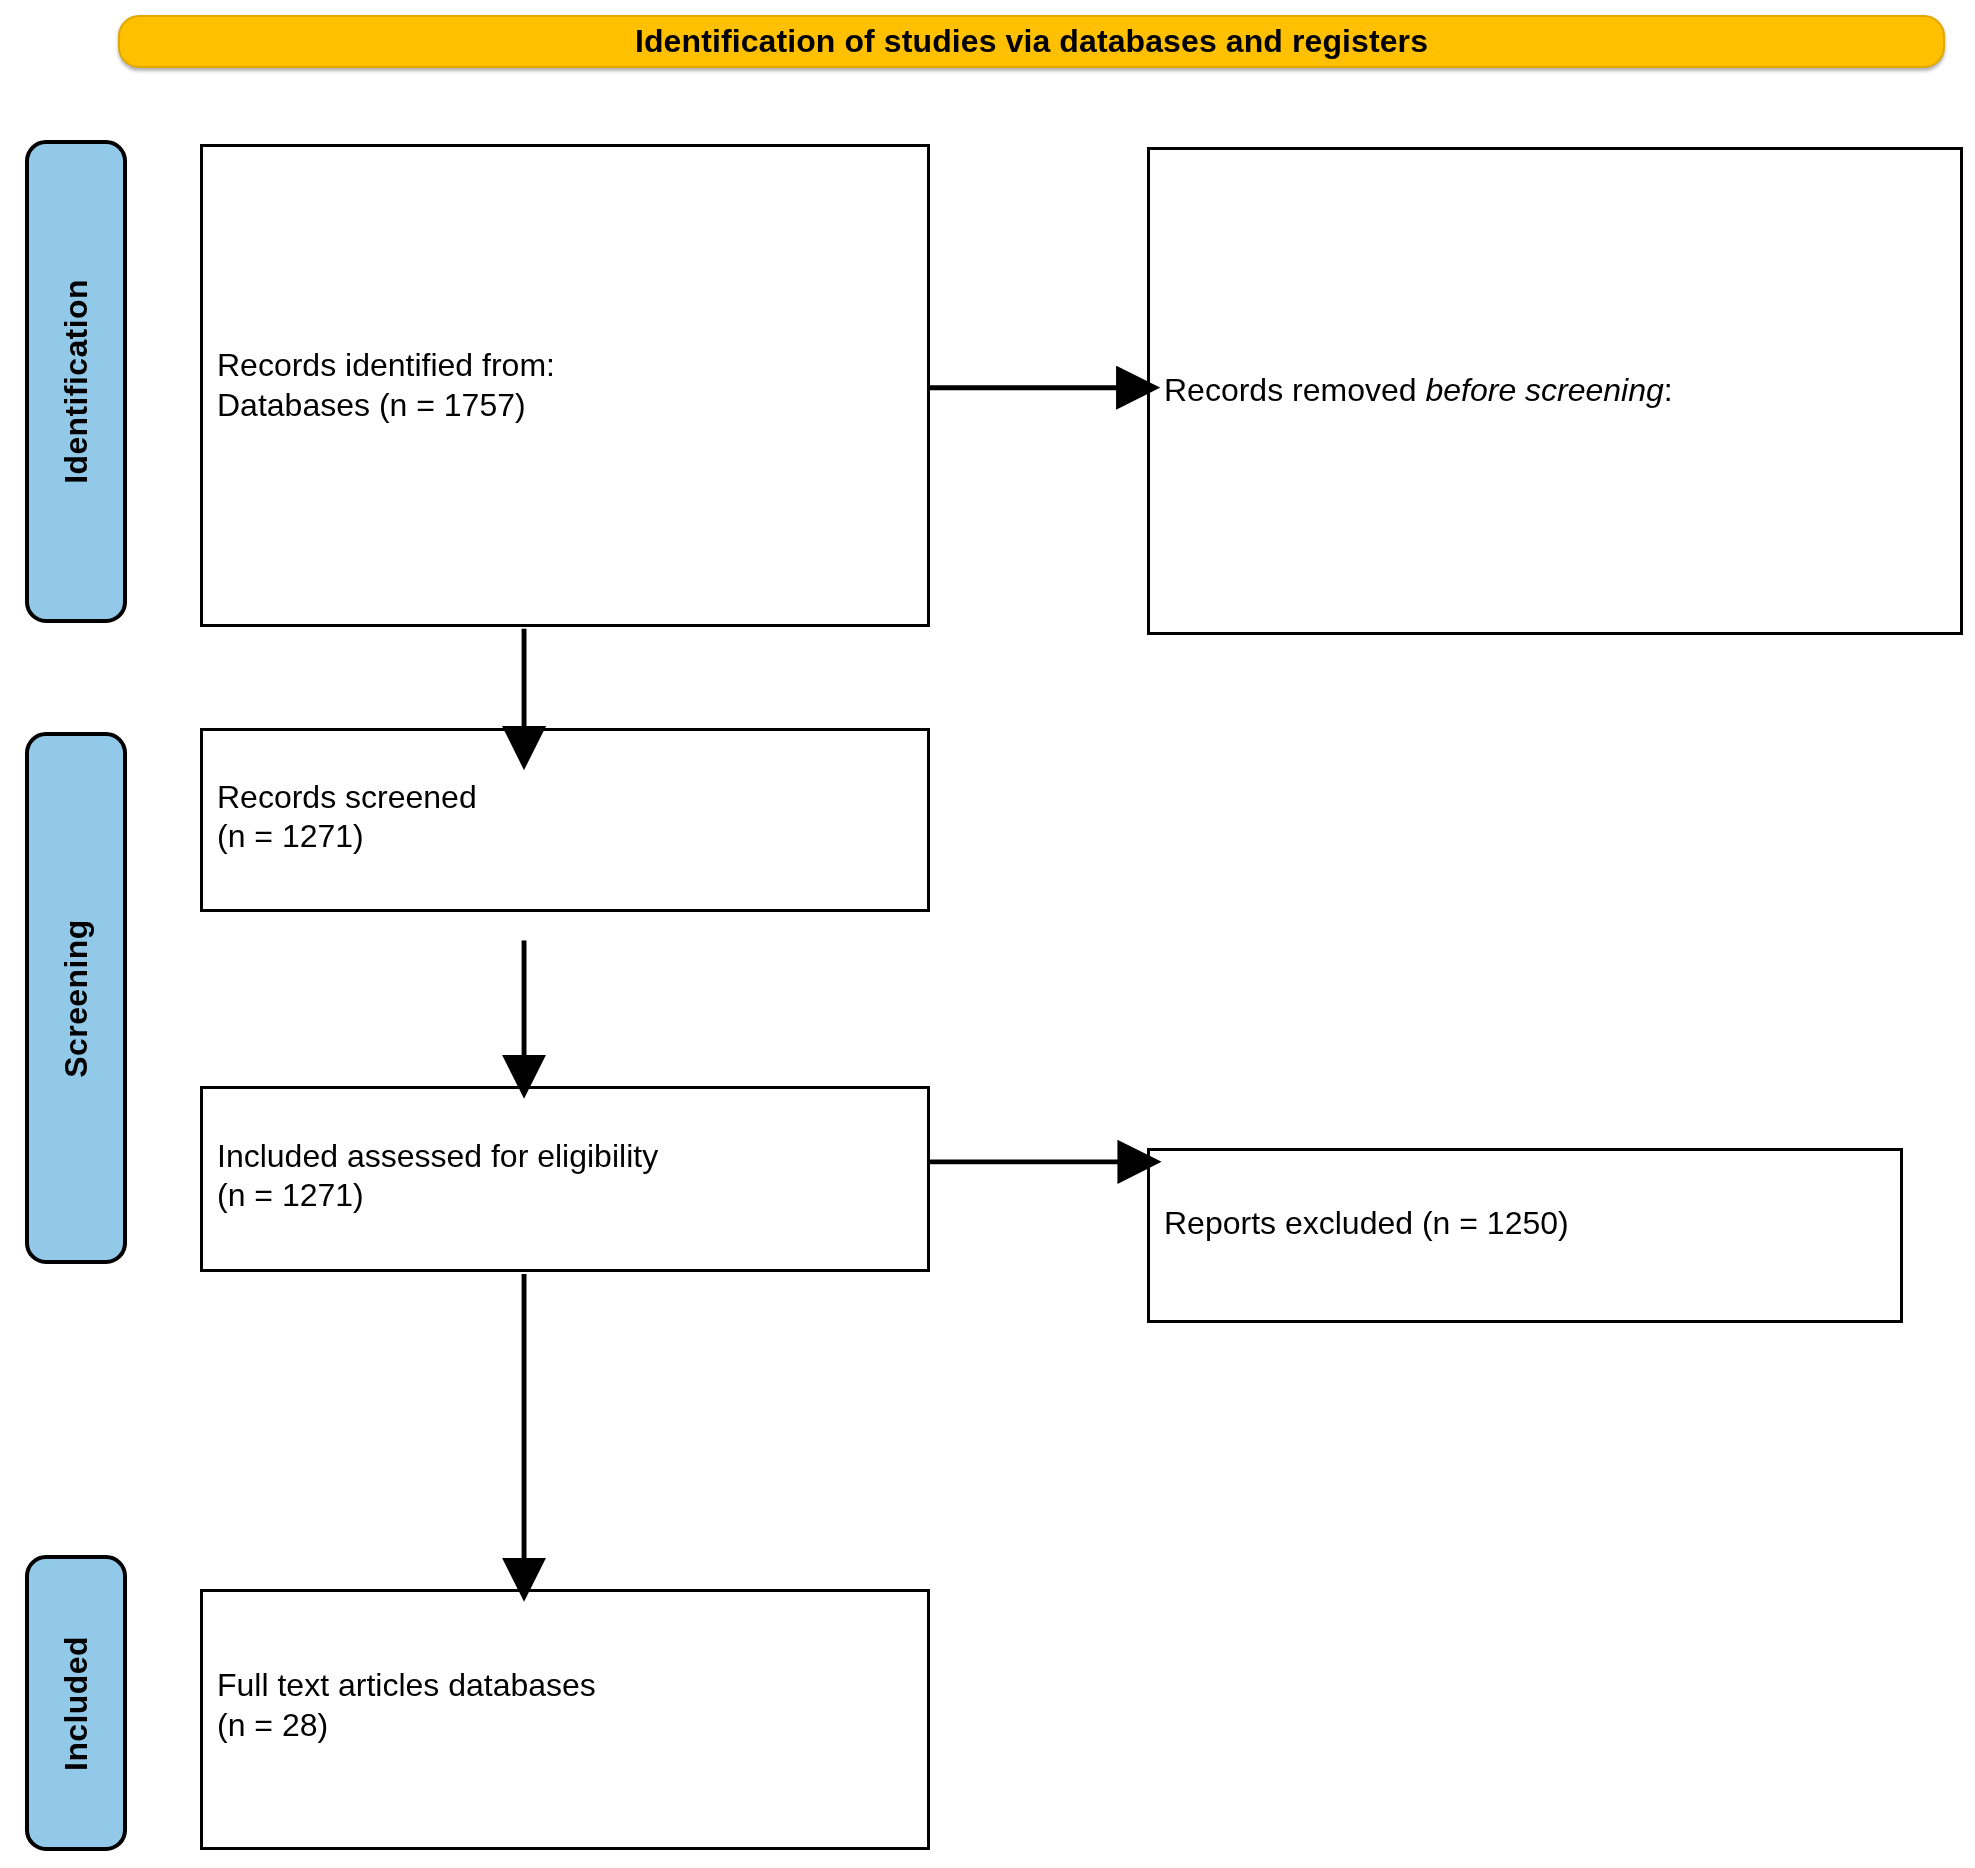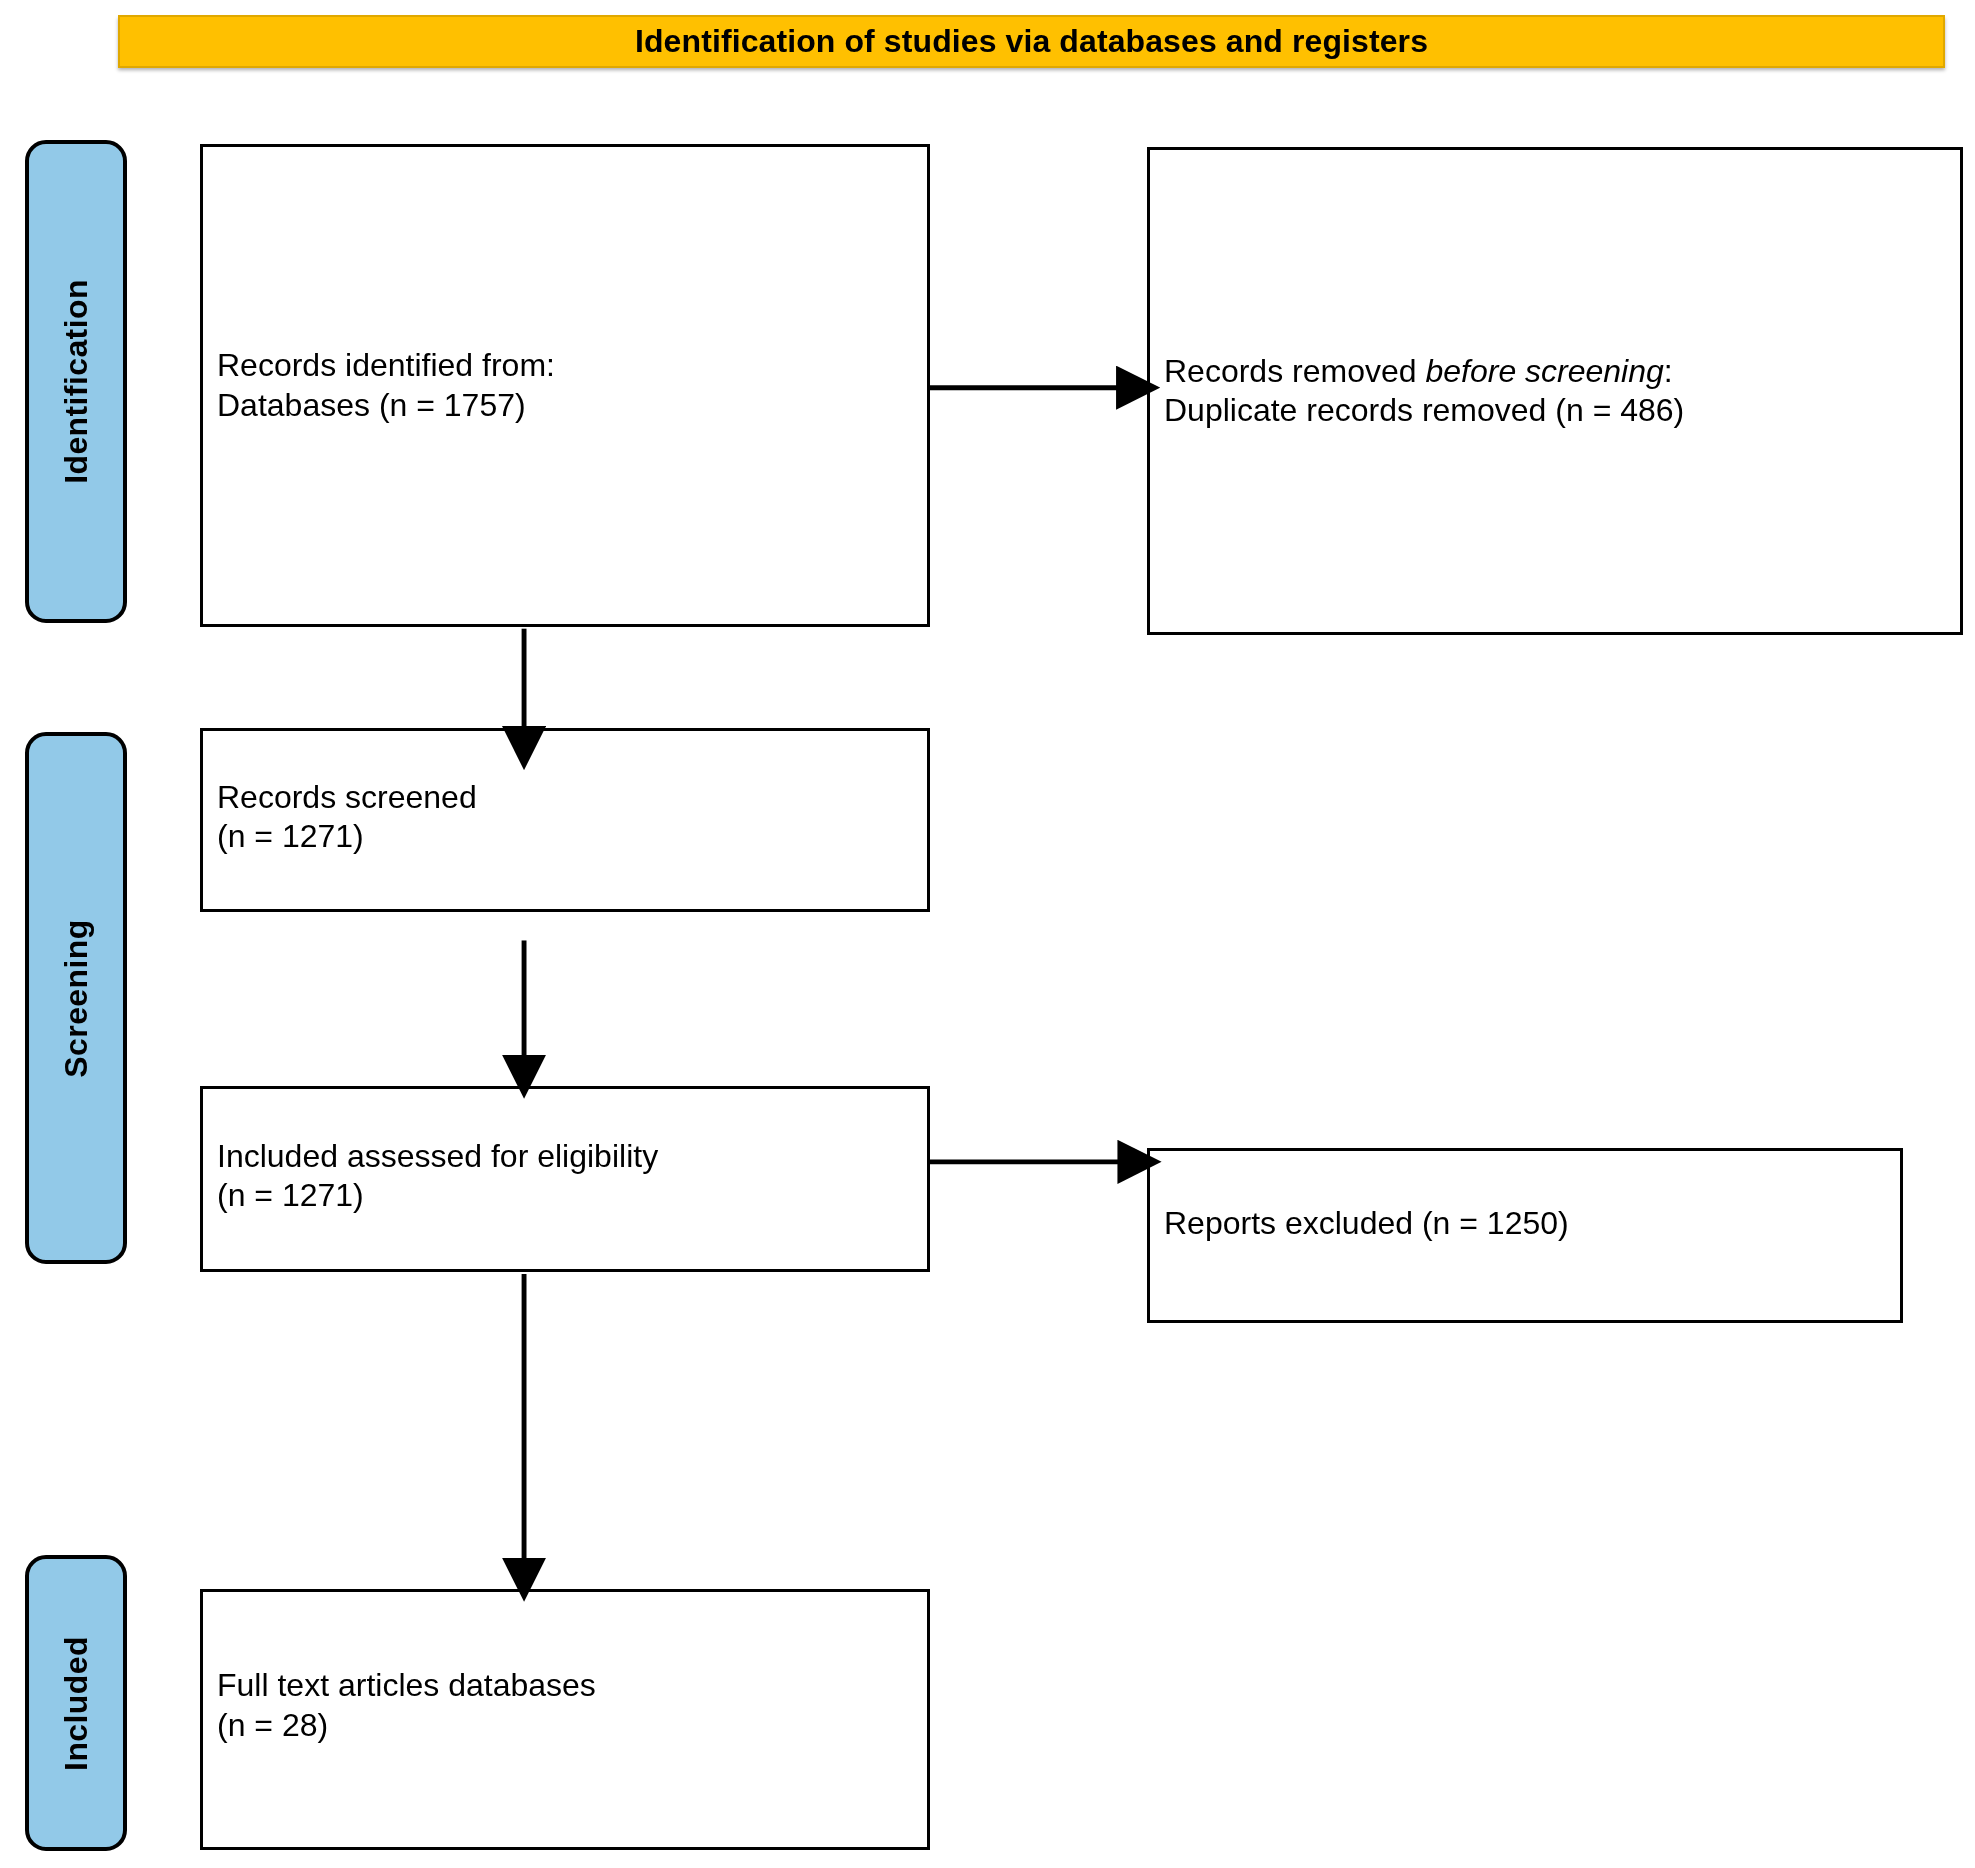--- a/index.html
+++ b/index.html
@@ -24,21 +24,21 @@
 
   
   .banner {
     position: absolute;
     left: 118px;
     top: 15.4px;
     width: 1827px;
     height: 53px;
     background: #FFC000;
     border: 2.1px solid #E0A800;
-    border-radius: 0;
+    border-radius: 21px;
     box-shadow: 0 2.8px 3.5px rgba(0,0,0,0.30);
     display: flex;
     align-items: center;
     justify-content: center;
     box-sizing: border-box;
     text-align: right;
   }
   .banner-title {
     font-size: 32px;
     font-weight: bold;
@@ -144,21 +144,20 @@
   <div class="flow-box" id="box-identified">
     <div class="box-body">
       <div class="box-line">Records identified from:</div>
       <div class="box-line indent">Databases (n = 1757)</div>
     </div>
   </div>
 
   <div class="flow-box" id="box-removed">
     <div class="box-body">
       <div class="box-line"><span>Records removed </span><em>before screening</em><span>:</span></div>
-      <div class="box-line">Duplicate records removed (n = 486)</div>
     </div>
   </div>
 
   <div class="flow-box" id="box-screened">
     <div class="box-body">
       <div class="box-line">Records screened</div>
       <div class="box-line">(n = 1271)</div>
     </div>
   </div>
 

